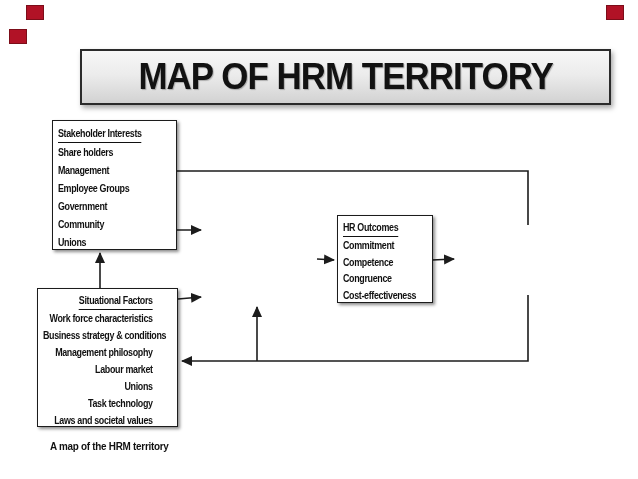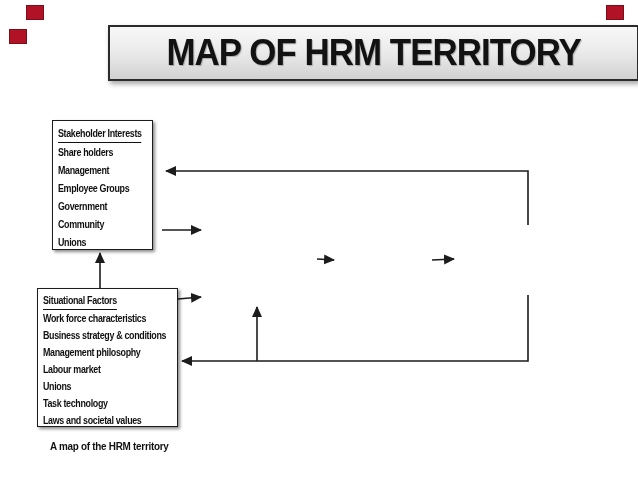--- a/index.html
+++ b/index.html
@@ -8,46 +8,46 @@
     font-family:"Liberation Sans",sans-serif;overflow:hidden;
   }
   
   .red-marker{position:absolute;width:16px;height:13px;background:#b11226;border:1px solid #7c0d19;}
   #red-tl{left:26px;top:5px;}
   #red-tr{left:606px;top:5px;}
   #red-l2{left:9px;top:29px;}
 
   
   #title-bar{
-    position:absolute;left:80px;top:25px;width:527px;height:52px;
+    position:absolute;left:80px;top:49px;width:527px;height:52px;
     border:2px solid #2b2b2b;
     background:linear-gradient(180deg,#f7f7f7 0%,#ececec 45%,#d2d2d2 100%);
     box-shadow:2px 3px 5px rgba(0,0,0,0.35);
-    display:flex;align-items:center;justify-content:center;margin-left:28px;
+    display:flex;align-items:center;justify-content:center;
   }
   #title-bar .title-text{
     font-size:36px;font-weight:bold;color:#121212;letter-spacing:-1px;
     text-shadow:1px 1px 1px rgba(0,0,0,0.25);white-space:nowrap;
     transform:scaleX(0.97);
   }
 
   
   .dbox{
     position:absolute;background:#ffffff;border:1.5px solid #1c1c1c;
     box-shadow:2px 2px 3px rgba(0,0,0,0.45);
     padding:3px 5px;box-sizing:border-box;color:#111;
   }
   .dbox .hline,.dbox .iline{
     font-weight:bold;font-size:10.5px;letter-spacing:-0.4px;white-space:nowrap;
     transform:scaleX(0.85);transform-origin:0 50%;
   }
   .dbox .hline span{display:inline-block;border-bottom:1.5px solid #111;padding-bottom:0px;}
-  #box-stakeholder{left:52px;top:120px;width:101px;height:130px;}
+  #box-stakeholder{left:52px;top:120px;width:125px;height:130px;}
   #box-stakeholder .hline,#box-stakeholder .iline{line-height:18px;}
-  #box-situational{left:37px;top:288px;width:141px;height:139px;}
+  #box-situational{left:37px;top:288px;width:141px;height:139px;text-align:right;}
   #box-situational .hline,#box-situational .iline{line-height:17px;}
   #box-policy{left:205px;top:213px;width:112px;height:90px;}
   #box-policy .hline,#box-policy .iline{line-height:17.2px;}
   #box-outcomes{left:337px;top:215px;width:96px;height:88px;}
   #box-outcomes .hline,#box-outcomes .iline{line-height:16.8px;}
   #box-consequences{left:458px;top:225px;width:137px;height:70px;}
   #box-consequences .hline,#box-consequences .iline{line-height:16.2px;}
 
   #caption{
     position:absolute;left:50px;top:440px;font-weight:bold;font-size:11px;
@@ -102,17 +102,24 @@
     <div class="iline">Work force characteristics</div>
     <div class="iline">Business strategy &amp; conditions</div>
     <div class="iline">Management philosophy</div>
     <div class="iline">Labour market</div>
     <div class="iline">Unions</div>
     <div class="iline">Task technology</div>
     <div class="iline">Laws and societal values</div>
   </div>
 
 
+  <div class="dbox" id="box-outcomes">
+    <div class="hline"><span>HR Outcomes</span></div>
+    <div class="iline">Commitment</div>
+    <div class="iline">Competence</div>
+    <div class="iline">Congruence</div>
+    <div class="iline">Cost-effectiveness</div>
+  </div>
 
 
   <div id="caption">A map of the HRM territory</div>
 
 </div>
 
 </body></html>

